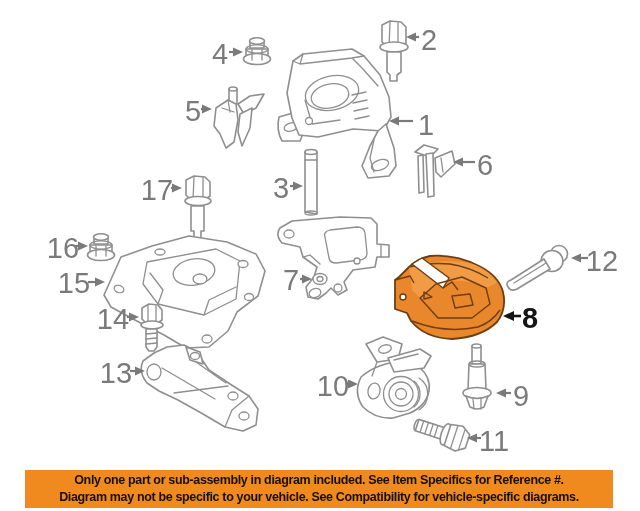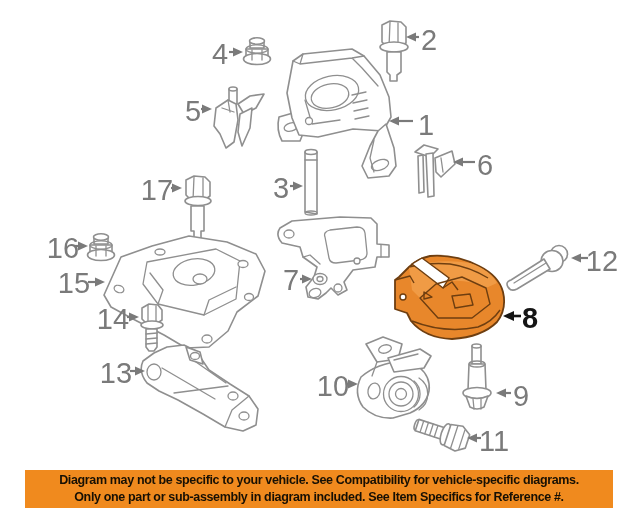--- a/index.html
+++ b/index.html
@@ -279,16 +279,16 @@
     <text x="63" y="258">16</text>
   </g>
   <g class="callout">
     <line x1="171" y1="188" x2="174" y2="188"></line>
         <polygon points="182,188 172,183.5 172,192.5"></polygon>
     <text x="157" y="200">17</text>
   </g>
 </svg>
 
   <div class="banner">
+    <div>Only one part or sub-assembly in diagram included. See Item Specifics for Reference #.</div>
     <div>Diagram may not be specific to your vehicle. See Compatibility for vehicle-specific diagrams.</div>
-    <div>Only one part or sub-assembly in diagram included. See Item Specifics for Reference #.</div>
   </div>
 </div>
 
 </body></html>

